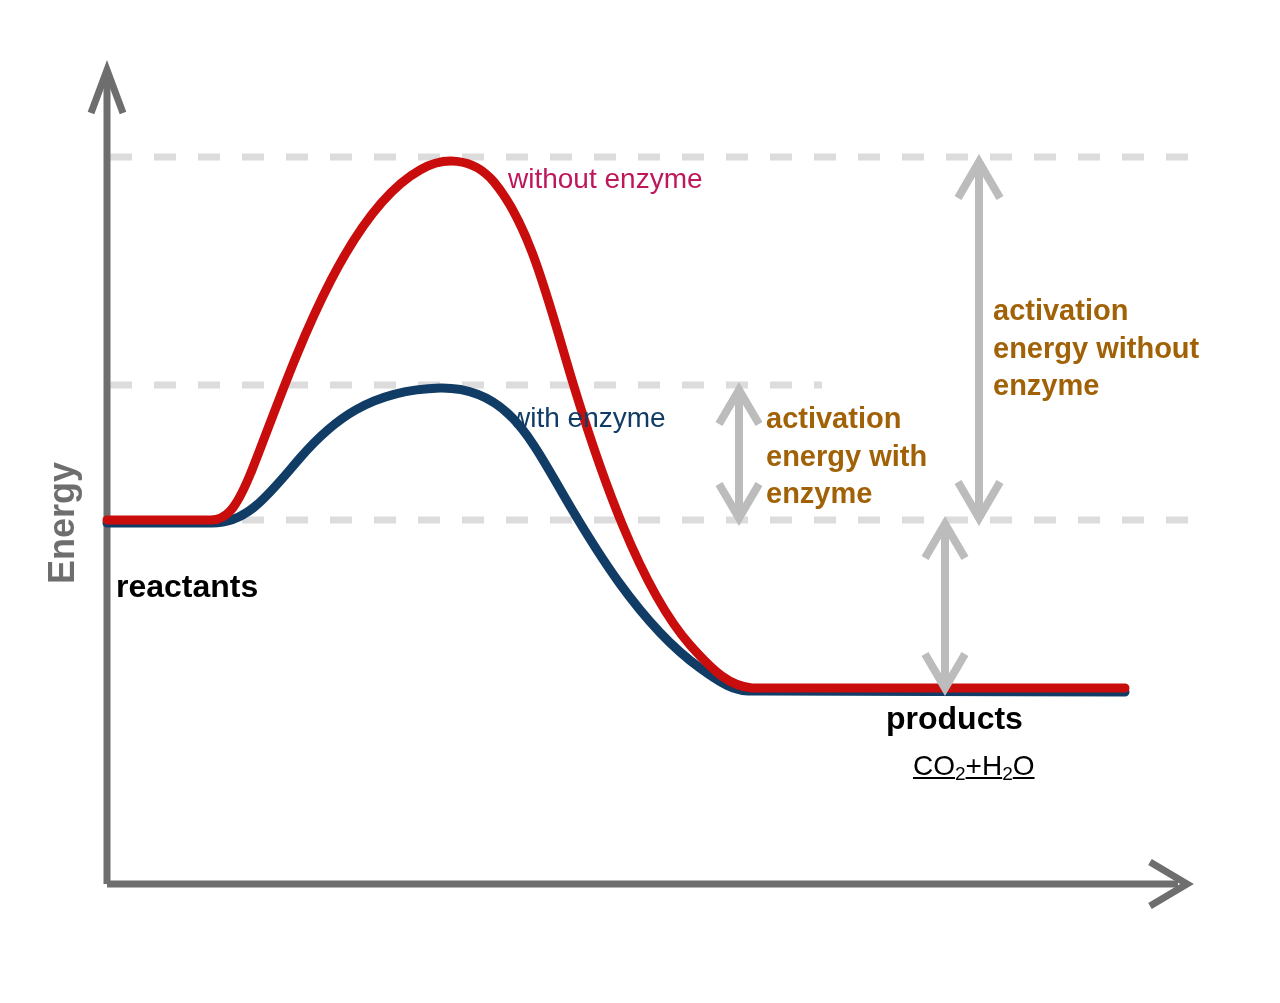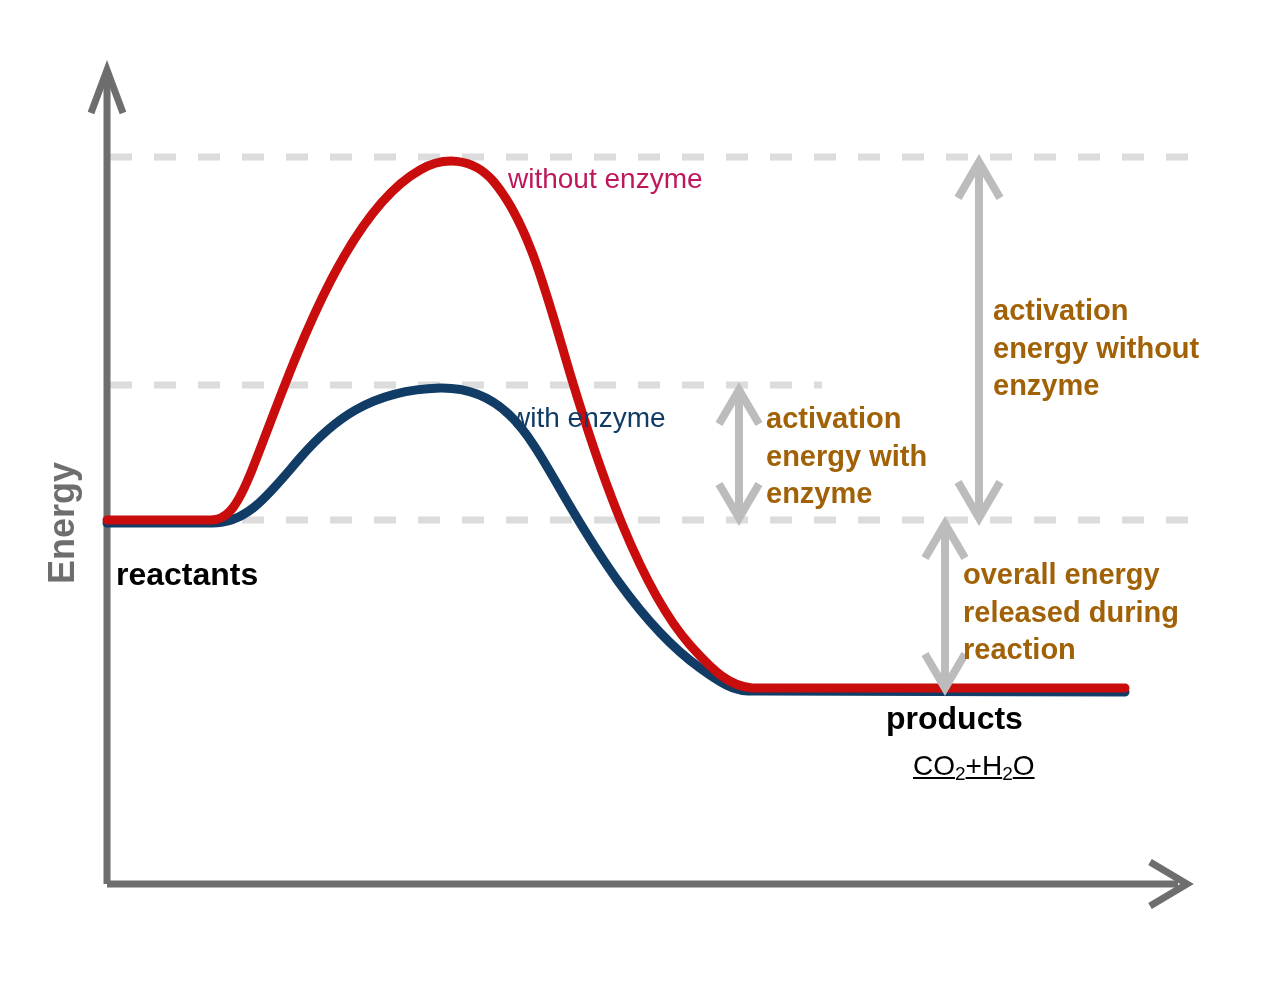--- a/index.html
+++ b/index.html
@@ -66,21 +66,21 @@
   .state-formula sub {
     font-size: 0.68em;
     vertical-align: -0.28em;
   }
   .curve-label {
     font-size: 28px;
     font-weight: normal;
   }
   #label-without { color: #be185d; left: 508px; top: 165px; }
   #label-with    { color: #103c66; left: 500px; top: 404px; margin-left: 10px; }
-  #reactants-title   { left: 116px; top: 558px; text-align: right; }
+  #reactants-title   { left: 116px; top: 570px; text-align: right; }
   #reactants-formula { left: 116px; top: 596px; }
   #products-title    { left: 886px; top: 702px; }
   #products-formula  { left: 913px; top: 752px; text-decoration: underline; }
   #ann-without { left: 993px; top: 292px; width: 250px; }
   #ann-with    { left: 766px; top: 400px; width: 200px; }
   #ann-overall { left: 963px; top: 556px; width: 260px; }
 </style>
 </head>
 <body>
 
@@ -146,17 +146,14 @@
 
   <div class="txt state-title" id="products-title">products</div>
   <div class="txt state-formula" id="products-formula">CO<sub>2</sub>+H<sub>2</sub>O</div>
 
   <div class="txt ann" id="ann-without">activation
 energy without
 enzyme</div>
   <div class="txt ann" id="ann-with">activation
 energy with
 enzyme</div>
-  <div class="txt ann" id="ann-overall">overall energy
-released during
-reaction</div>
 
 </div>
 
 </body></html>

